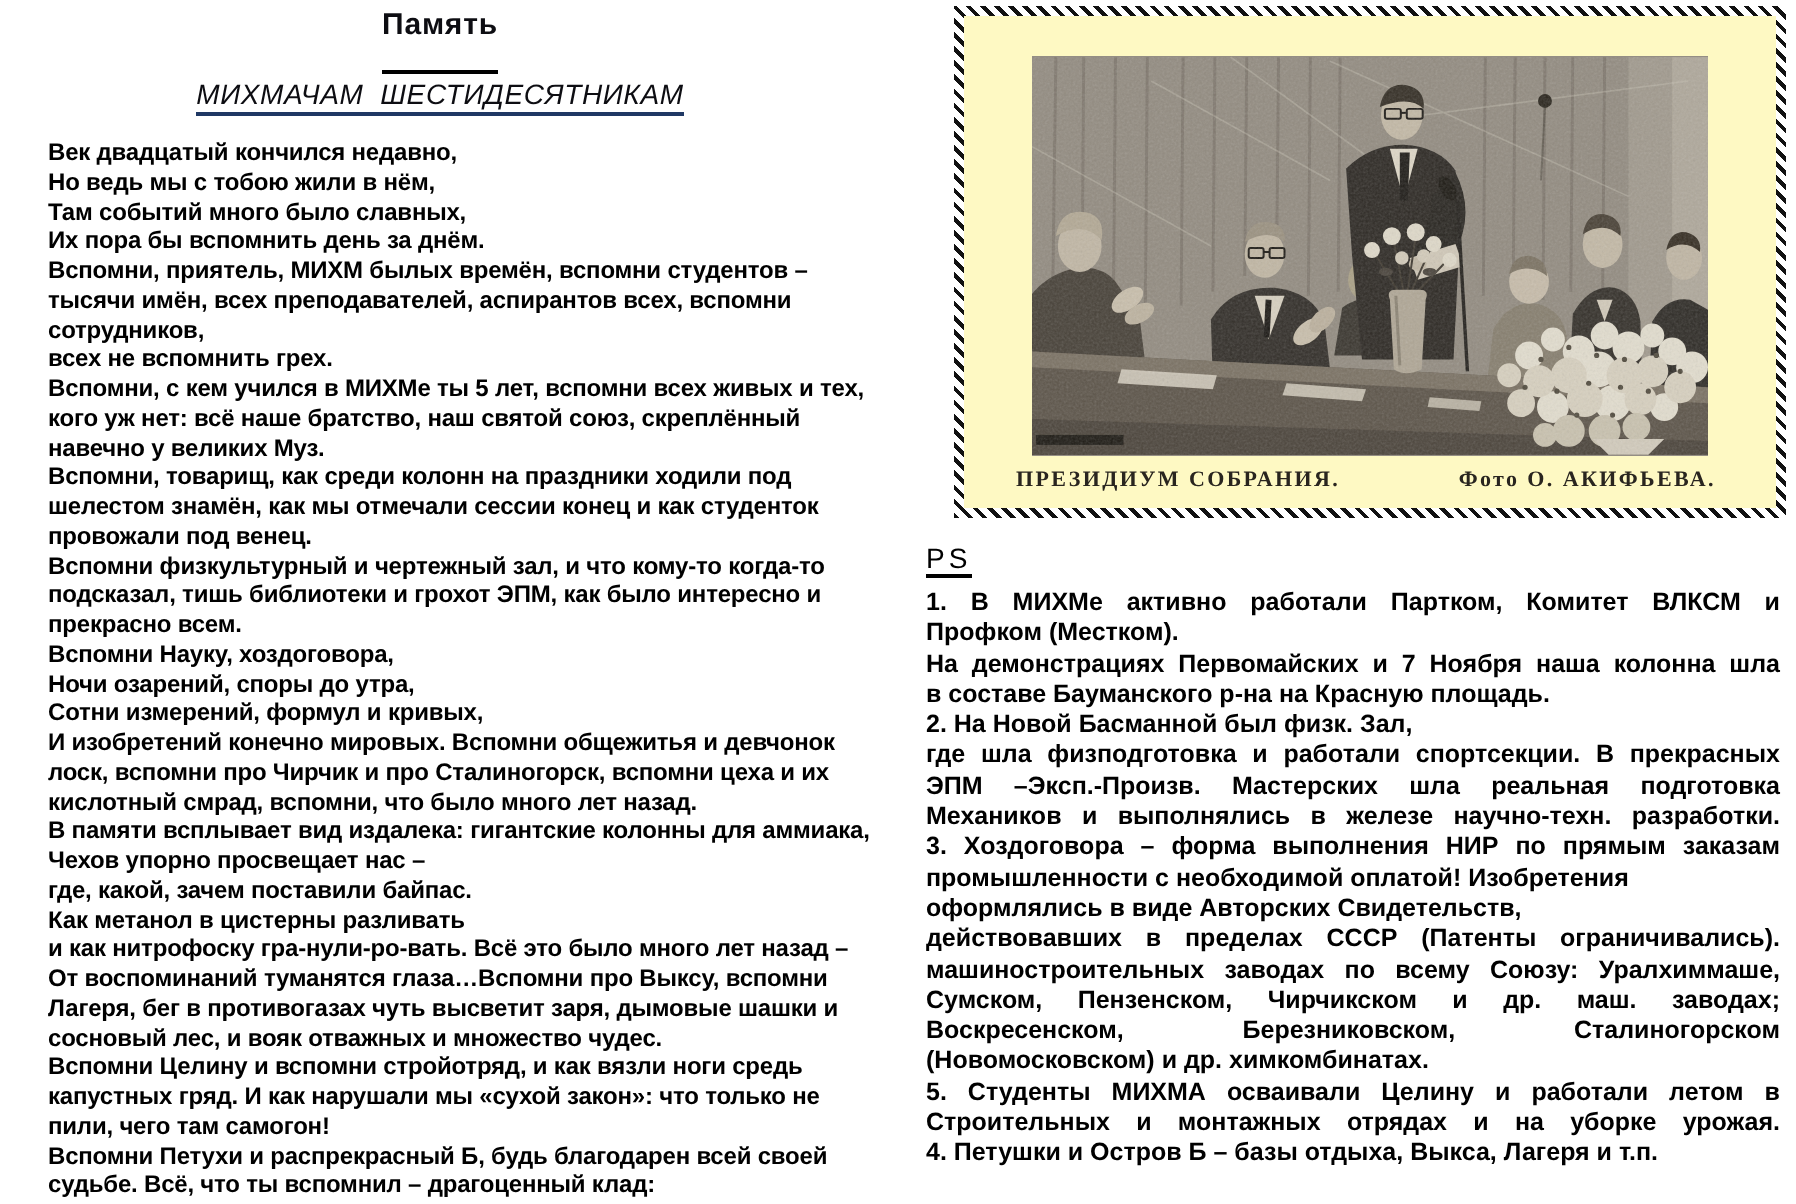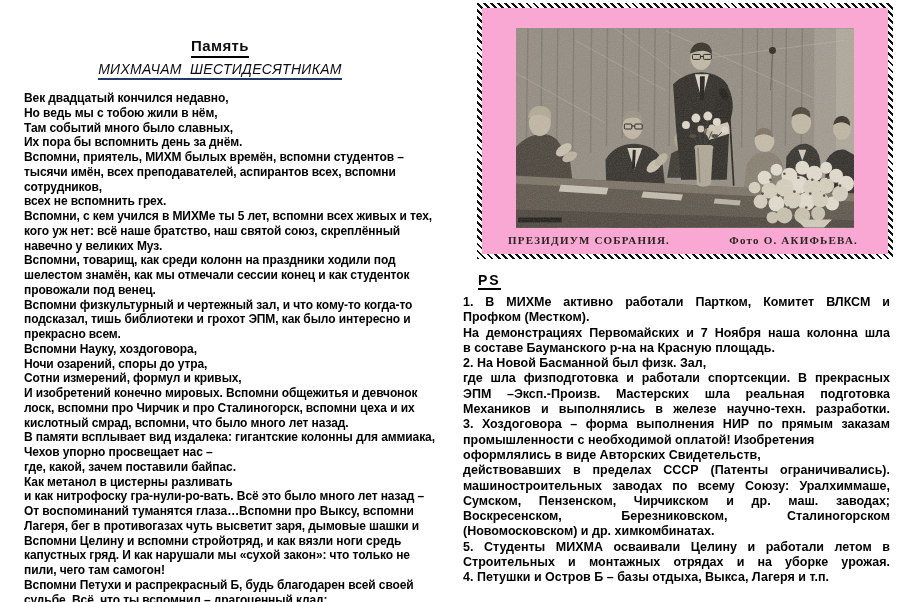--- a/index.html
+++ b/index.html
@@ -5,48 +5,48 @@
   html,body{margin:0;padding:0;}
   body{
     width:898px;height:602px;position:relative;background:#ffffff;overflow:hidden;
     font-family:"Liberation Sans","DejaVu Sans",sans-serif;color:#000;
   }
   
   .left-col{position:absolute;left:4px;top:4px;width:470px;}
   .head{width:432px;text-align:center;}
   .title{
     display:inline-block;font-size:15px;font-weight:bold;letter-spacing:.4px;
-    border-bottom:2px solid #000;padding-bottom:2px;color:#0d0d12;margin-top:33px;
+    border-bottom:2px solid #000;padding-bottom:14px;color:#0d0d12;
   }
   .subtitle-wrap{margin-top:2px;}
   .subtitle{
     display:inline-block;font-size:14px;font-weight:normal;font-style:italic;letter-spacing:.3px;
     border-bottom:2px solid #1f3864;padding-bottom:1px;white-space:pre;color:#0d0d12;
   }
   .poem{margin-top:11px;font-size:12px;font-weight:bold;line-height:14.75px;letter-spacing:-0.1px;}
   .poem-line{white-space:pre;padding-left:20px;}
   .poem-line.final{white-space:normal;width:400px;text-align:center;font-style:italic;}
   
   .photo-frame{
     position:absolute;left:477px;top:3px;width:416px;height:256px;box-sizing:border-box;
-    background:#f9a8d4;border:5px solid #000;
+    background:#fef9c3;border:5px solid #000;
     border-image:repeating-linear-gradient(45deg,#111 0 2px,#fff 2px 5px) 5;
   }
   .photo{width:338px;height:200px;margin:20px auto 0;background:#948e84;}
   .photo svg{display:block;width:338px;height:200px;}
   .caption-row{
     display:flex;justify-content:space-between;align-items:flex-start;
     padding:6px 30px 0 26px;
     font-family:"Liberation Serif","DejaVu Serif",serif;font-weight:bold;
     font-size:11px;letter-spacing:1.2px;color:#29251f;
   }
   
   .ps{position:absolute;left:463px;top:271px;width:427px;}
   .ps-heading{
-    display:inline-block;margin-left:15px;font-size:14px;font-weight:bold;letter-spacing:2px;
+    display:inline-block;font-size:14px;font-weight:normal;letter-spacing:2px;
     border-bottom:2px solid #000;padding-bottom:0;
   }
   .ps-body{margin-top:5px;font-size:12.5px;font-weight:bold;line-height:15.3px;}
   .ps-line{text-align:left;}
   .ps-line.j{text-align:justify;text-align-last:justify;}
 </style>
 </head>
 <body>
 
 <div class="left-col">
@@ -80,20 +80,21 @@
       <div class="poem-line">И изобретений конечно мировых. Вспомни общежитья и девчонок</div>
       <div class="poem-line">лоск, вспомни про Чирчик и про Сталиногорск, вспомни цеха и их</div>
       <div class="poem-line">кислотный смрад, вспомни, что было много лет назад.</div>
       <div class="poem-line">В памяти всплывает вид издалека: гигантские колонны для аммиака,</div>
       <div class="poem-line">Чехов упорно просвещает нас –</div>
       <div class="poem-line">где, какой, зачем поставили байпас.</div>
       <div class="poem-line">Как метанол в цистерны разливать</div>
       <div class="poem-line">и как нитрофоску гра-нули-ро-вать. Всё это было много лет назад –</div>
       <div class="poem-line">От воспоминаний туманятся глаза…Вспомни про Выксу, вспомни</div>
       <div class="poem-line">Лагеря, бег в противогазах чуть высветит заря, дымовые шашки и</div>
+      <div class="poem-line">сосновый лес, и вояк отважных и множество чудес.</div>
       <div class="poem-line">Вспомни Целину и вспомни стройотряд, и как вязли ноги средь</div>
       <div class="poem-line">капустных гряд. И как нарушали мы «сухой закон»: что только не</div>
       <div class="poem-line">пили, чего там самогон!</div>
       <div class="poem-line">Вспомни Петухи и распрекрасный Б, будь благодарен всей своей</div>
       <div class="poem-line">судьбе. Всё, что ты вспомнил – драгоценный клад:</div>
       <div class="poem-line final">Память нам дороже всяческих наград.</div>
     </div>
 </div>
 
 <div class="photo-frame">

